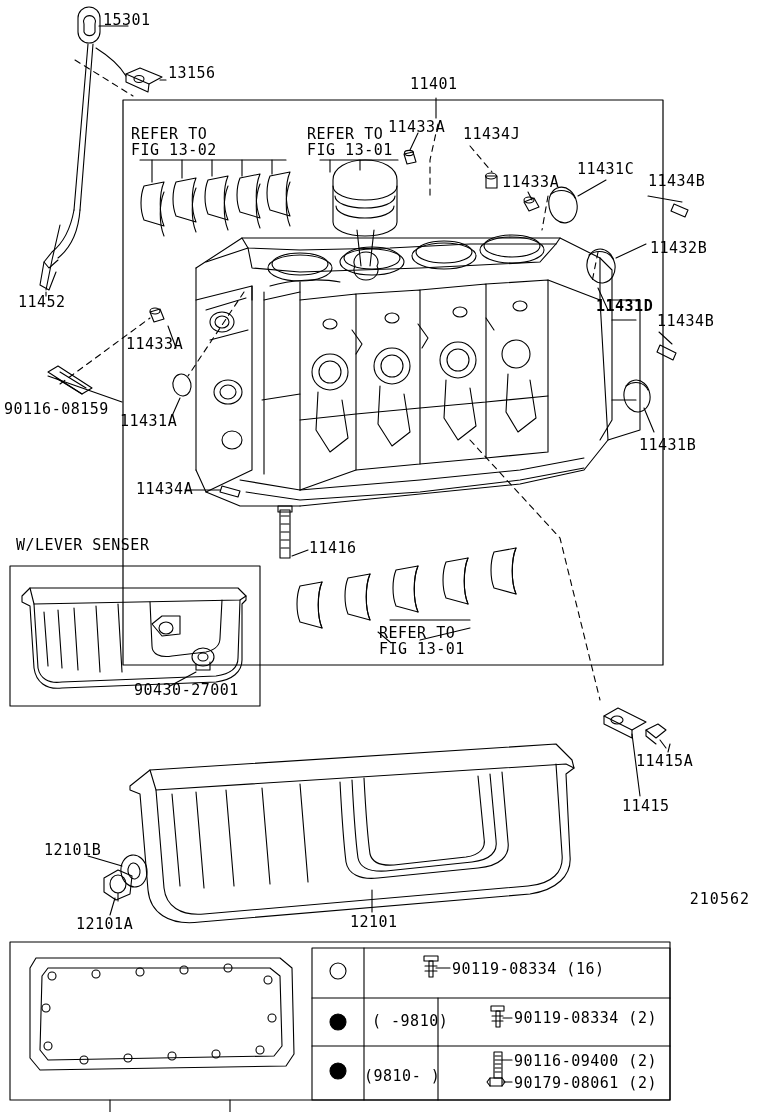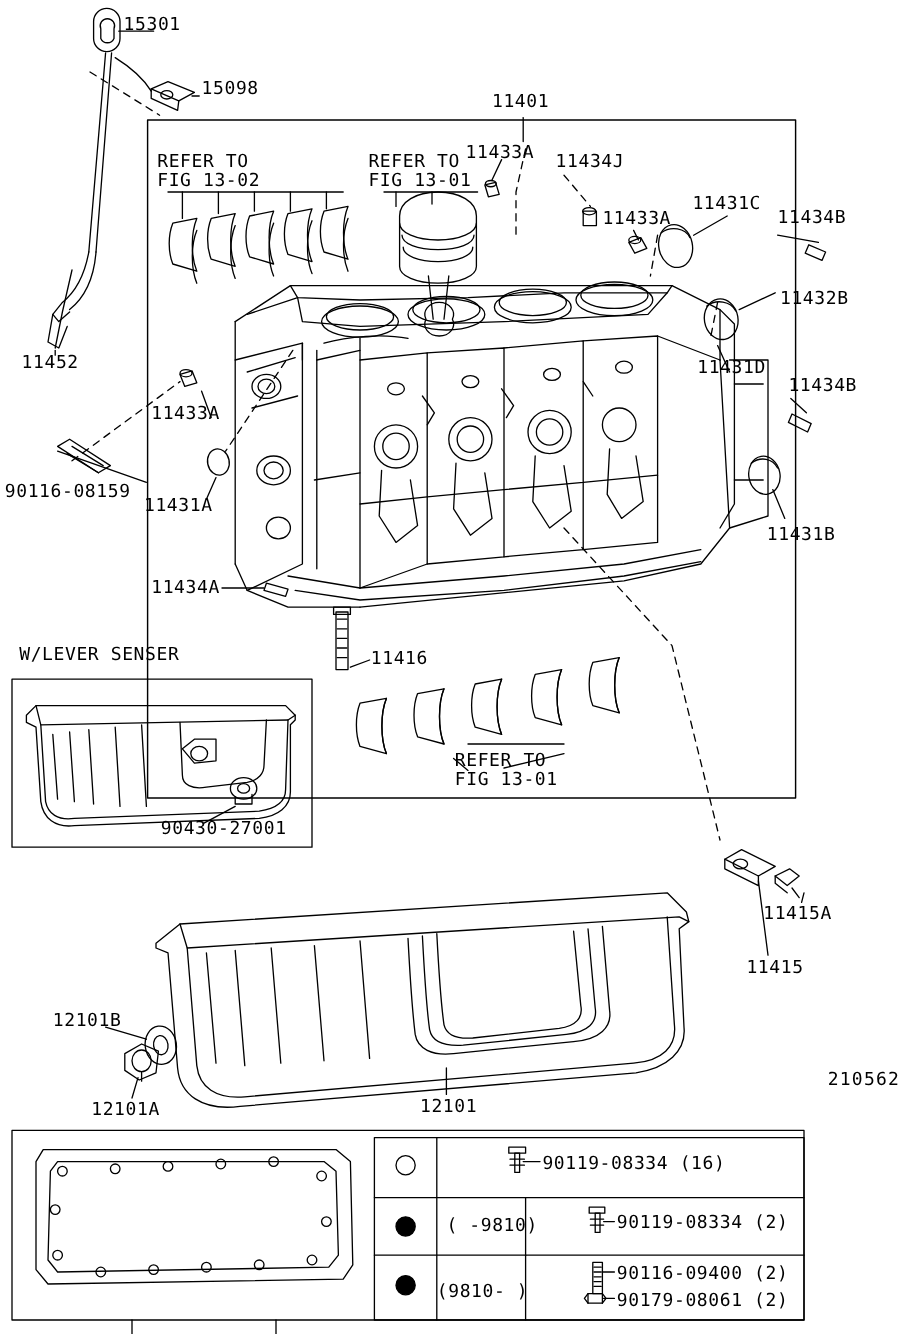--- a/index.html
+++ b/index.html
@@ -353,48 +353,48 @@
       <path d="M495 1056 l6 0 M495 1060 l6 0 M495 1064 l6 0 M495 1068 l6 0 M495 1072 l6 0"></path>
       <path d="M502 1060 L512 1060"></path>
 
       <path d="M490 1078 l12 0 l0 8 l-12 0 z"></path>
       <path d="M490 1078 l-3 4 l3 4 M502 1078 l3 4 l-3 4"></path>
       <path d="M503 1082 L512 1082"></path>
     </g>
   </svg>
 
   <div class="lbl" style="left:103px; top:12px;">15301</div>
-  <div class="lbl" style="left:168px; top:65px;">15098</div>
+  <div class="lbl" style="left:168px; top:65px;">13156</div>
   <div class="lbl" style="left:410px; top:76px;">11401</div>
 
   <div class="lbl two" style="left:131px; top:126px;">
     <span>REFER TO</span><br>
     <span>FIG 13-02</span>
   </div>
 
   <div class="lbl two" style="left:307px; top:126px;">
     <span>REFER TO</span><br>
     <span>FIG 13-01</span>
   </div>
 
   <div class="lbl" style="left:388px; top:119px;">11433A</div>
   <div class="lbl" style="left:463px; top:126px;text-align:center;">11434J</div>
   <div class="lbl" style="left:502px; top:174px;">11433A</div>
   <div class="lbl" style="left:577px; top:161px;">11431C</div>
   <div class="lbl" style="left:648px; top:173px;">11434B</div>
   <div class="lbl" style="left:650px; top:240px;">11432B</div>
-  <div class="lbl" style="left:581px; top:298px;">11431D</div>
+  <div class="lbl" style="left:596px; top:298px;font-weight:bold;">11431D</div>
   <div class="lbl" style="left:657px; top:313px;">11434B</div>
   <div class="lbl" style="left:639px; top:437px;">11431B</div>
 
   <div class="lbl" style="left:18px; top:294px;">11452</div>
   <div class="lbl" style="left:126px; top:336px;">11433A</div>
   <div class="lbl" style="left:4px; top:401px;">90116-08159</div>
   <div class="lbl" style="left:120px; top:413px;">11431A</div>
-  <div class="lbl" style="left:126px; top:481px;text-align:center;">11434A</div>
+  <div class="lbl" style="left:136px; top:481px;text-align:center;">11434A</div>
   <div class="lbl" style="left:309px; top:540px;">11416</div>
 
   <div class="lbl two" style="left:379px; top:625px;">
     <span>REFER TO</span><br>
     <span>FIG 13-01</span>
   </div>
 
   <div class="lbl" style="left:16px; top:537px;">W/LEVER SENSER</div>
   <div class="lbl" style="left:134px; top:682px;text-align:center;">90430-27001</div>
 

